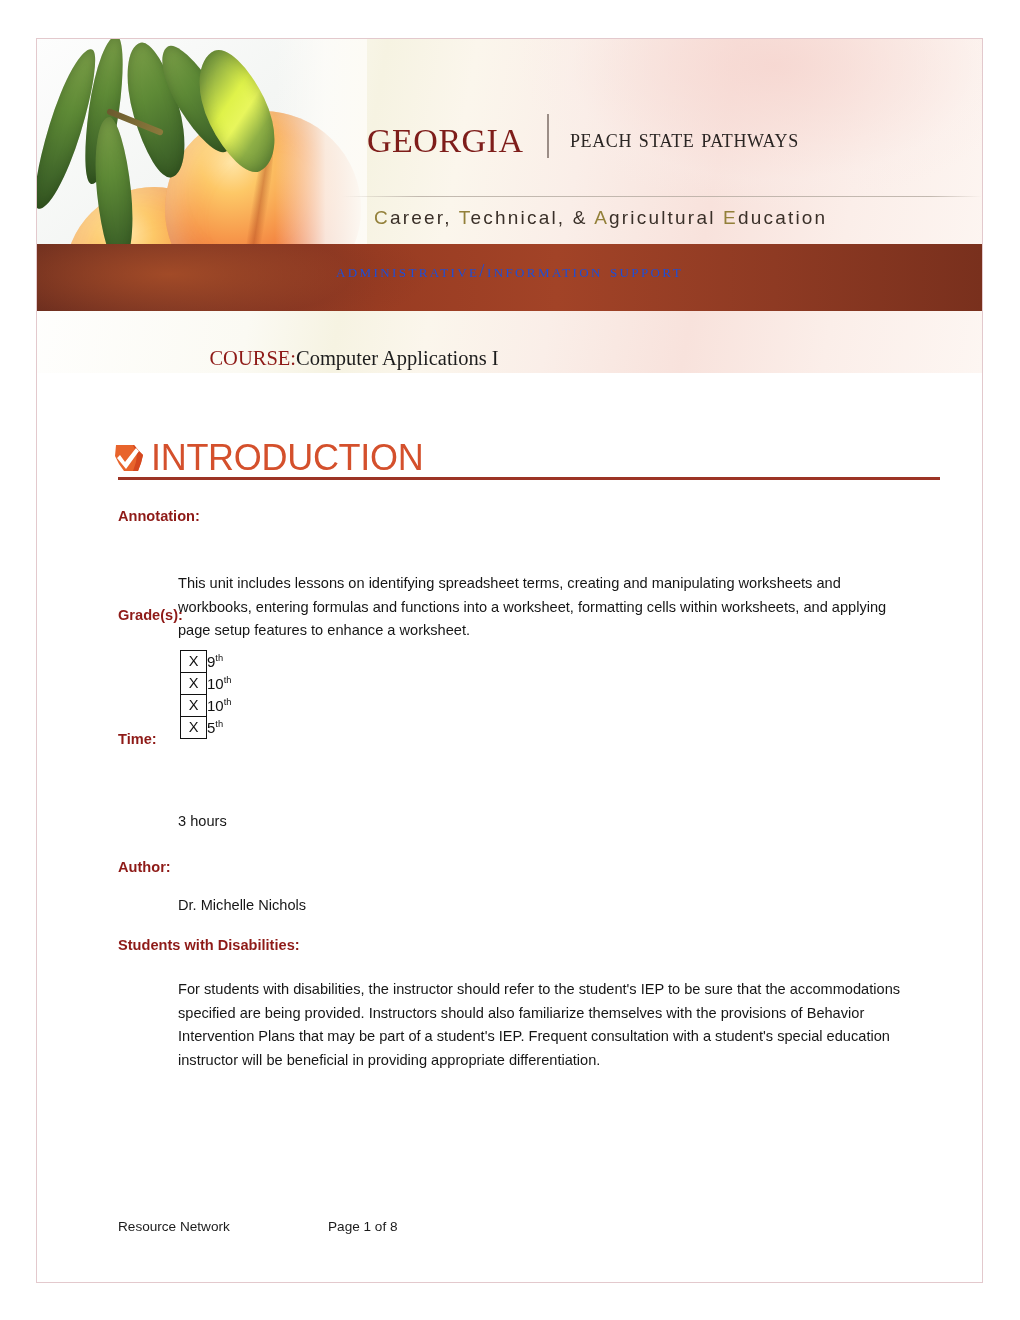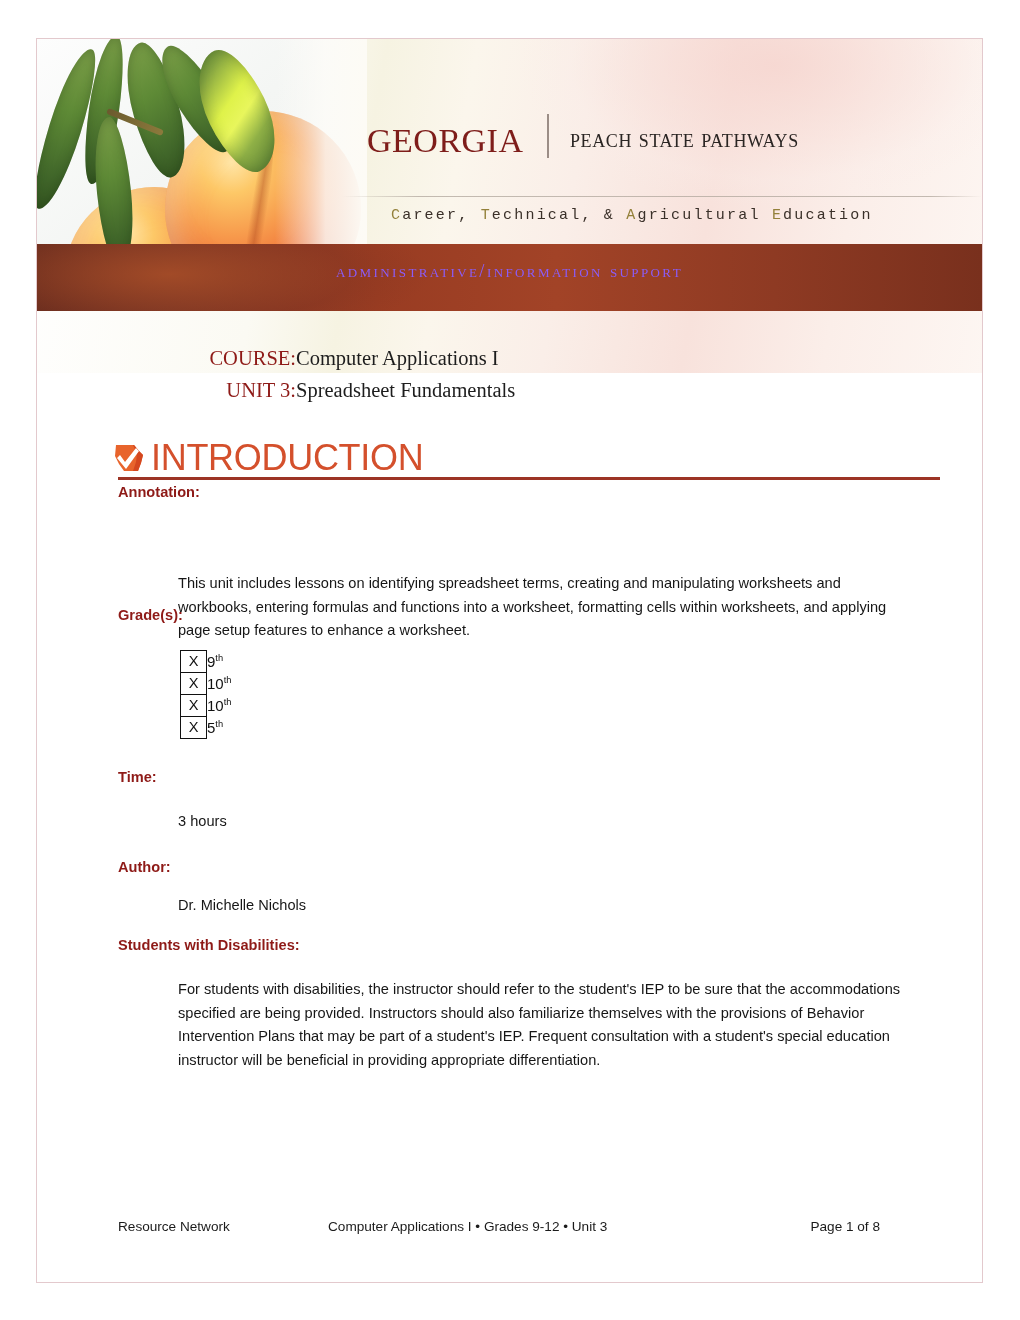--- a/index.html
+++ b/index.html
@@ -67,21 +67,21 @@
     background:
       radial-gradient(ellipse 260px 70px at 14% 45%, rgba(168,78,40,0.85) 0%, rgba(120,48,32,0.2) 70%, rgba(0,0,0,0) 100%),
       linear-gradient(90deg, #6d2f1f 0%, #7c3624 14%, #993c22 36%, #a24327 55%, #8e3a23 78%, #79301d 100%);
   }
   .band-text {
     position: absolute;
     left: 0; top: 222px;
     width: 945px;
     text-align: center;
     box-sizing: border-box;
-    color: #8b5cf6;
+    color: #1d4ed8;
     font-family: "Liberation Serif", serif;
     font-size: 18.5px;
     letter-spacing: 2.4px;
     font-variant: small-caps;
     text-transform: lowercase;
     white-space: nowrap;
   }
 
   
   .wordmark {
@@ -116,26 +116,25 @@
     text-transform: lowercase;
     vertical-align: middle;
     position: relative;
     top: 3px;
   }
 
   
   .ctae {
     position: absolute;
     left: 337px; top: 168px;
-    font-family: Liberation Mono, monospace;
-    font-size: 15px;
+    font-family: Liberation Sans, sans-serif;
+    font-size: 19px;
     letter-spacing: 2.2px;
     color: #3a3029;
     white-space: nowrap;
-    margin-left: 17px;
   }
   .ctae .cap { color: #93803a; }
 
   
   .photo {
     position: absolute;
     left: 0; top: 0;
     width: 330px; height: 272px;
     overflow: hidden;
   }
@@ -232,24 +231,24 @@
     font-size: 14.6px;
   }
   .body-text {
     position: absolute;
     left: 178px;
     color: #161616;
     font-size: 14.6px;
     line-height: 1.62;
   }
 
-  .head-annotation { top: 484px; }
+  .head-annotation { top: 508px; }
   .para-annotation { top: 524px; width: 712px; margin-top: 48px; }
   .head-grades     { top: 607px; }
-  .head-time       { top: 769px; }
+  .head-time       { top: 731px; }
   .para-time       { top: 810px; }
   .head-author     { top: 852px; margin-top: 7px; }
   .para-author     { top: 894px; }
   .head-swd        { top: 937px; }
   .para-swd        { top: 978px; width: 730px; }
 
   
   .grade-table {
     position: absolute;
     left: 180px; top: 650px;
@@ -325,24 +324,20 @@
     <div class="banner-band"></div>
     <div class="band-text">Administrative/information Support</div>
   </div>
 
   <div class="content">
 
     <div class="course-block">
       <div class="course-row">
         <span class="course-label">COURSE:</span>
         <span class="course-value">Computer Applications I</span>
-      </div>
-      <div class="course-row">
-        <span class="course-label">UNIT 3:</span>
-        <span class="course-value">Spreadsheet Fundamentals</span>
       </div>
     </div>
 
     <div class="section-head">
       <svg class="ga-icon" viewBox="0 0 34 32">
         <path d="M3 3 H21 L26 9 L30 13 L28 21 L25 29 H11 L6 22 L2 14 Z" fill="#e8642c"></path>
         <path d="M20 3 H21 L26 9 L30 13 L28 21 L25 29 H20 L23 20 L24 12 Z" fill="#d4471f"></path>
         <path d="M7 13 L12 20 L23 6 L26 9 L13 27 L4 16 Z" fill="#ffffff"></path>
       </svg>
       <span class="section-title">INTRODUCTION</span>
@@ -379,20 +374,19 @@
     <div class="body-text para-time">3 hours</div>
 
     <div class="sub-head head-author">Author:</div>
     <div class="body-text para-author">Dr. Michelle Nichols</div>
 
     <div class="sub-head head-swd">Students with Disabilities:</div>
     <div class="body-text para-swd">For students with disabilities, the instructor should refer to the student's IEP to be sure that the accommodations specified are being provided. Instructors should also familiarize themselves with the provisions of Behavior Intervention Plans that may be part of a student's IEP. Frequent consultation with a student's special education instructor will be beneficial in providing appropriate differentiation.</div>
 
     <div class="footer">
       <span class="footer-left">Resource Network</span>
-      <span class="footer-center">Computer Applications I • Grades 9-12 • Unit 3</span>
       <span class="footer-right">Page 1 of 8</span>
     </div>
 
   </div>
 
   <div class="page-border"></div>
 </div>
 
 </body></html>

